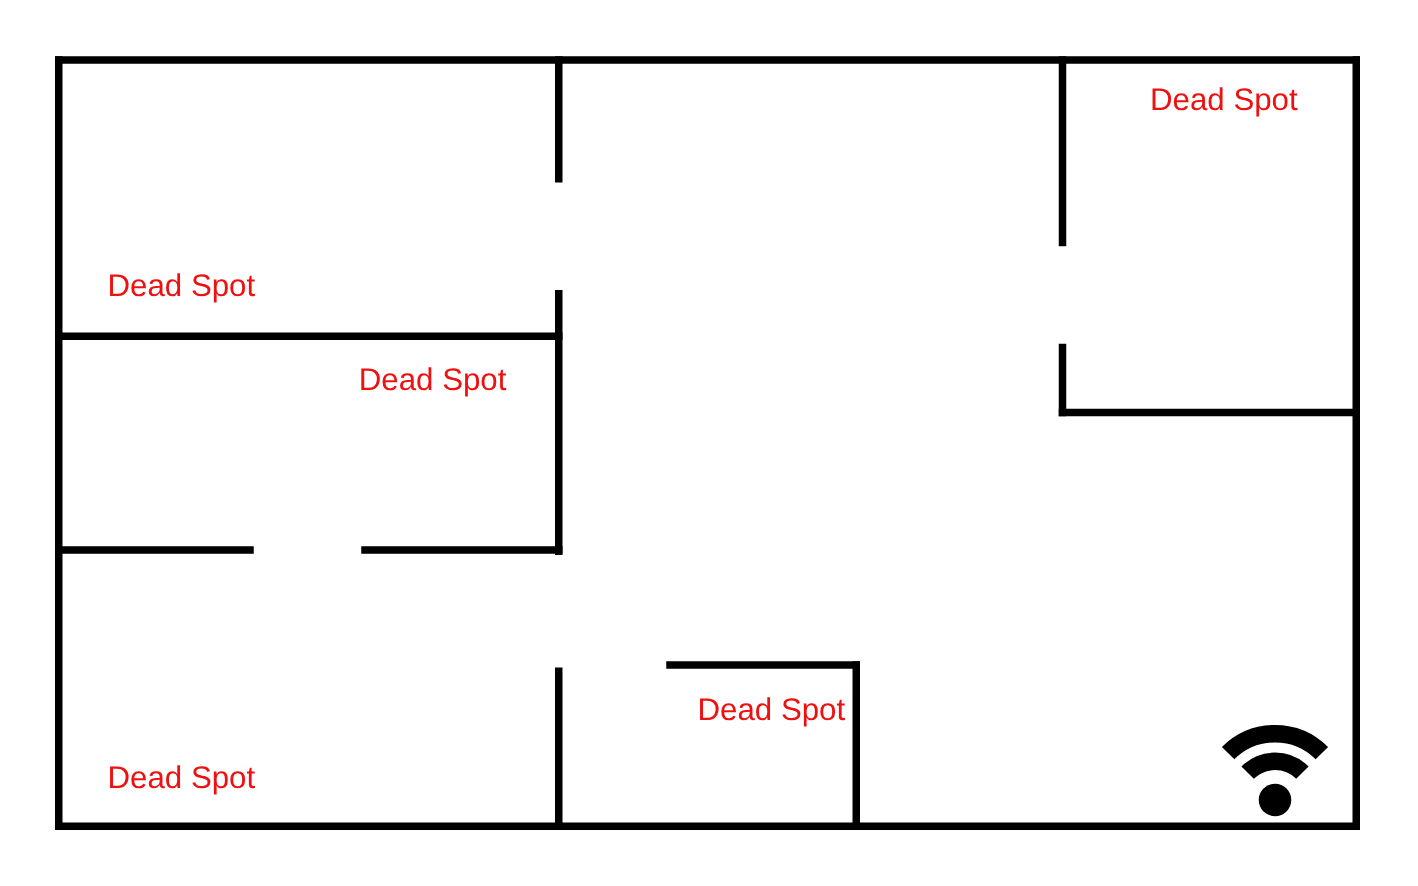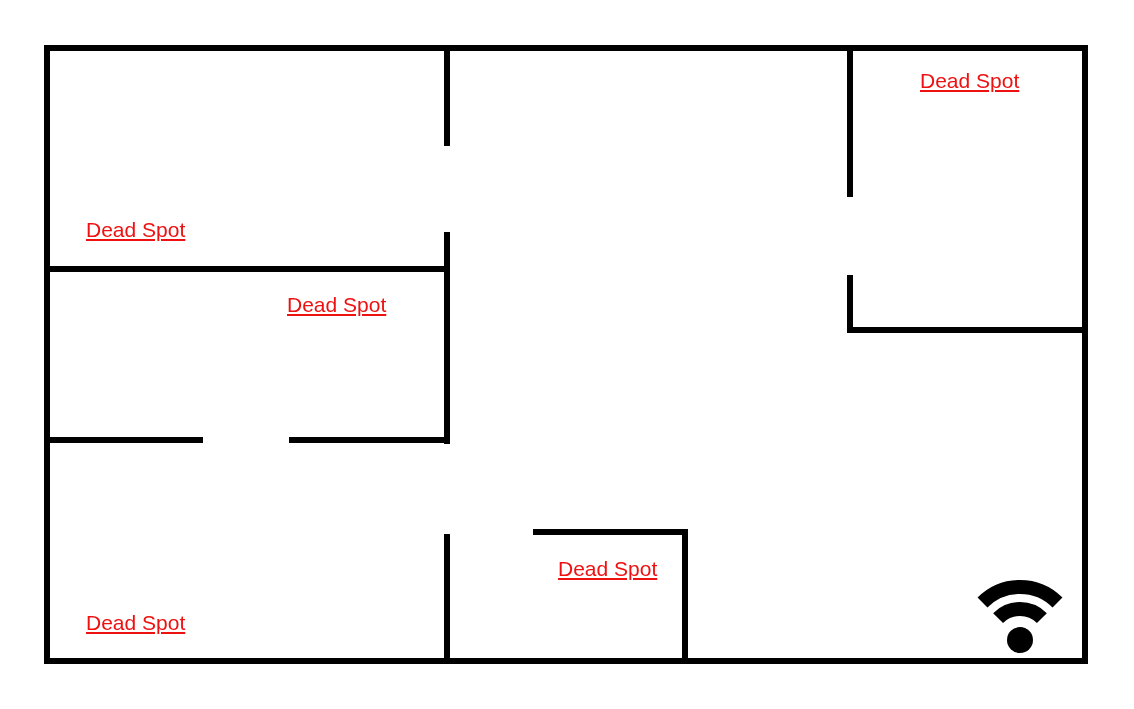--- a/index.html
+++ b/index.html
@@ -18,24 +18,23 @@
     font-family: "Liberation Sans", sans-serif;
   }
   .wall {
     position: absolute;
     background: var(--wall-color, #000000);
   }
   .dead-spot-label {
     position: absolute;
     color: var(--label-color, #ee1111);
     font-family: "Liberation Sans", sans-serif;
-    font-size: 21px;
+    font-size: 25px;
     line-height: 21px;
     white-space: nowrap;
-    text-decoration: underline;
   }
   .wifi {
     position: absolute;
     left: 970px;
     top: 566px;
     width: 100px;
     height: 90px;
   }
   .wifi path {
     fill: none;

